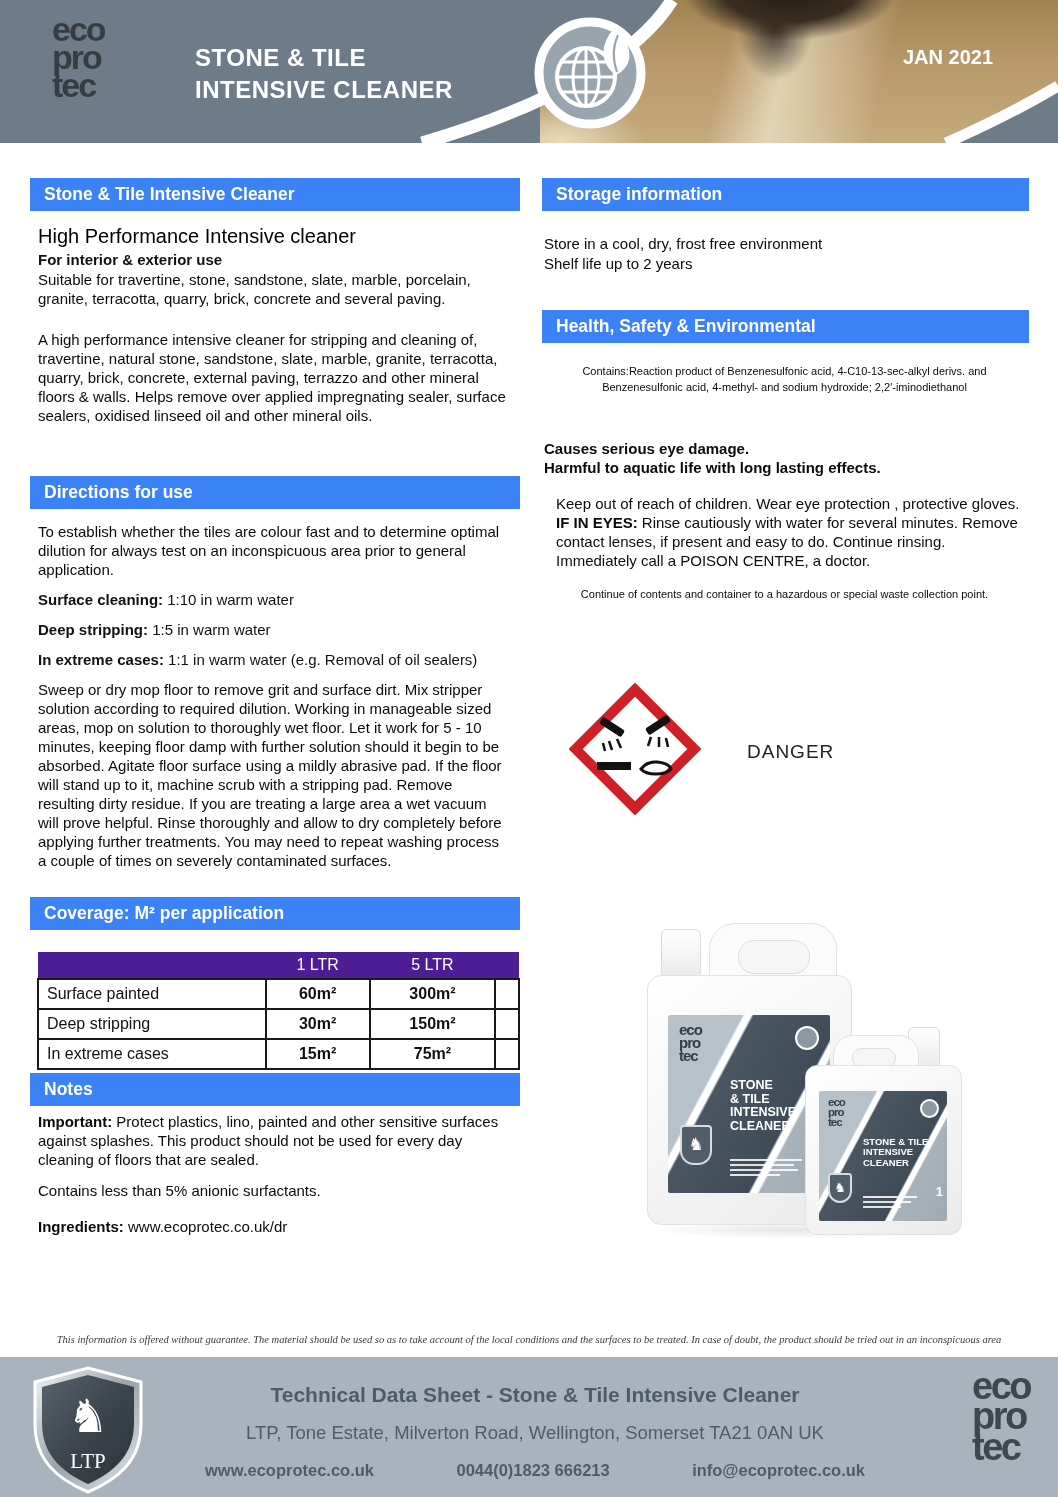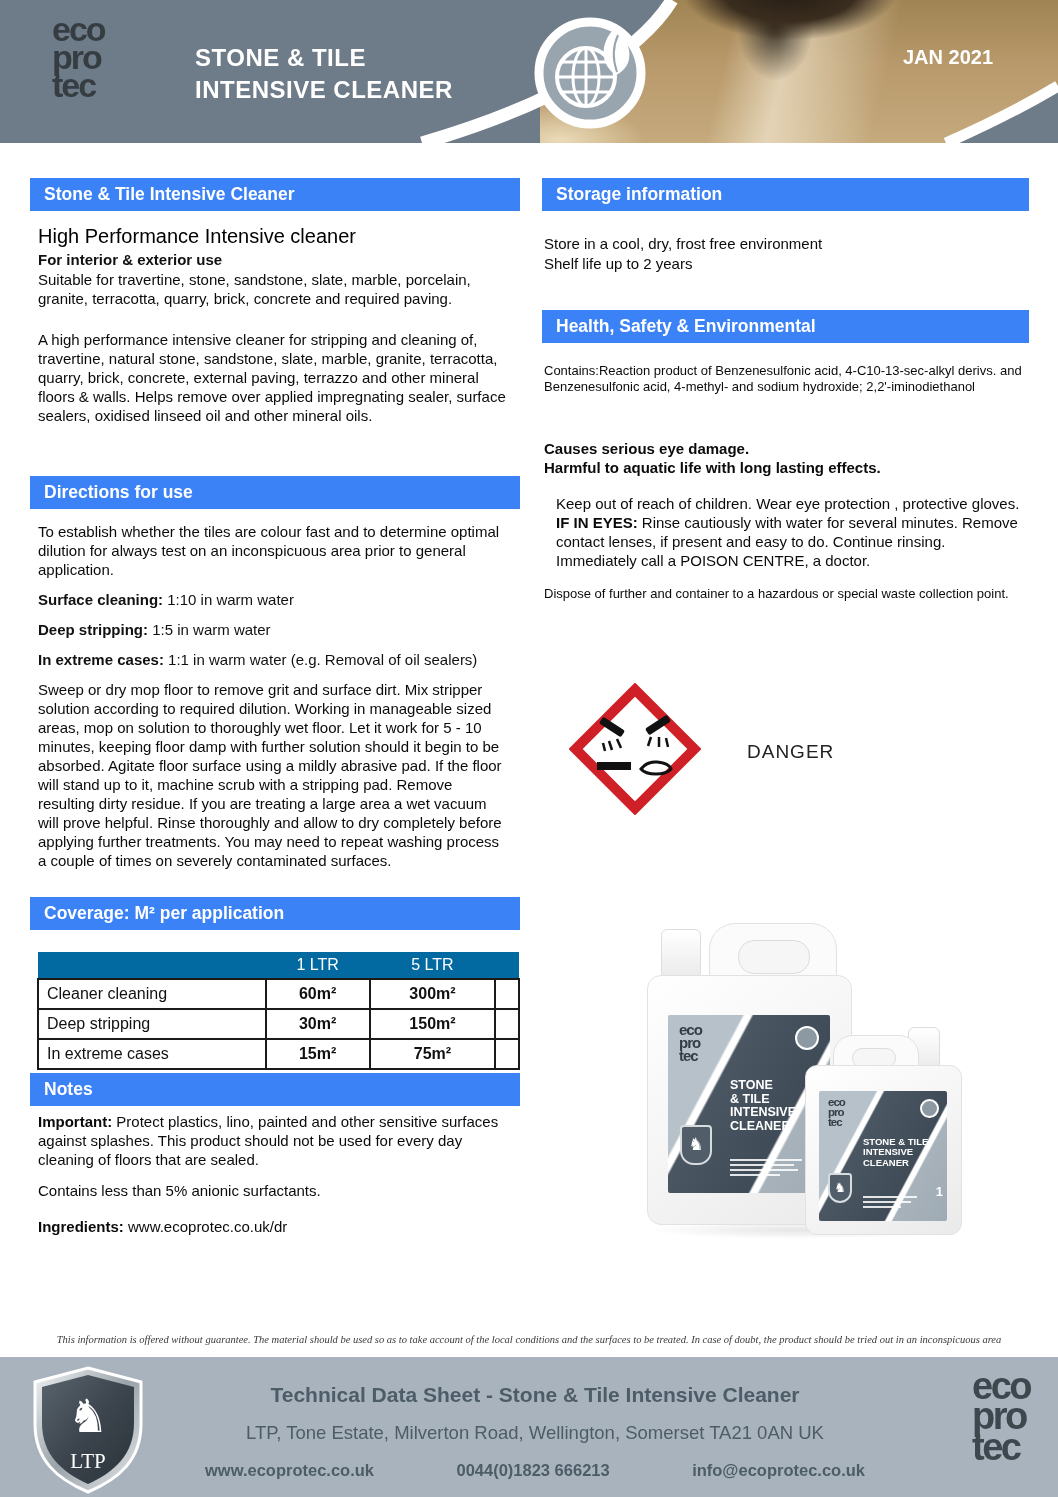--- a/index.html
+++ b/index.html
@@ -23,29 +23,29 @@
   .header-date{position:absolute;top:46px;left:903px;color:#fff;font-weight:bold;font-size:20px;}
 
   
   .col{position:absolute;top:178px;}
   .col-left{left:30px;width:490px;}
   .col-right{left:542px;width:487px;}
   .group{position:absolute;left:0;width:100%;}
   .bar{height:33px;background:#3b82f6;color:#fff;font-weight:bold;font-size:17.5px;
        line-height:33px;padding-left:14px;box-sizing:border-box;}
   .body{font-size:15px;line-height:19px;margin:0 12px 0 8px;color:#0b0b0b;}
-  .body-sm{font-size:13px;line-height:16px;margin:8px 4px 0 2px;color:#0b0b0b;}
+  .body-sm{font-size:11px;line-height:16px;margin:8px 4px 0 2px;color:#0b0b0b;text-align:center;}
   .h-big{font-size:20px;line-height:24px;margin:13px 0 2px 8px;color:#000;}
   .h-sub{font-size:15px;font-weight:bold;margin:0 0 1px 8px;line-height:19px;}
   .dilution{font-size:15px;line-height:19px;margin:11px 0 0 8px;}
   .dilution b{font-weight:bold;}
 
   
   table.coverage{border-collapse:collapse;margin:22px 0 0 7px;}
-  table.coverage th{background:#0369a1;color:#fff;font-weight:normal;font-size:16px;
+  table.coverage th{background:#4c1d95;color:#fff;font-weight:normal;font-size:16px;
        height:24px;border:0;text-align:center;}
   table.coverage td{border:2px solid #1a1a1a;height:26px;font-size:16px;background:#fff;}
   table.coverage td.lbl{padding-left:8px;text-align:left;}
   table.coverage td.val{text-align:center;font-weight:bold;}
   .w1{width:226px;} .w2{width:104px;} .w3{width:126px;} .w4{width:21px;}
 
   
   .danger-label{position:absolute;left:205px;top:58px;font-size:19px;letter-spacing:1px;color:#222;}
 
   
@@ -118,21 +118,21 @@
     </div>
     <div class="header-date">JAN 2021</div>
   </div>
 
   <div class="col col-left">
 
     <div class="group" style="top:0">
       <div class="bar">Stone &amp; Tile Intensive Cleaner</div>
       <div class="h-big">High Performance Intensive cleaner</div>
       <div class="h-sub">For interior &amp; exterior use</div>
-      <p class="body">Suitable for travertine, stone, sandstone, slate, marble, porcelain, granite, terracotta, quarry, brick, concrete and required paving.</p>
+      <p class="body">Suitable for travertine, stone, sandstone, slate, marble, porcelain, granite, terracotta, quarry, brick, concrete and several paving.</p>
       <p class="body" style="margin-top:22px">A high performance intensive cleaner for stripping and cleaning of, travertine, natural stone, sandstone, slate, marble, granite, terracotta, quarry, brick, concrete, external paving, terrazzo and other mineral floors &amp; walls. Helps remove over applied impregnating sealer, surface sealers, oxidised linseed oil and other mineral oils.</p>
     </div>
 
     <div class="group" style="top:298px">
       <div class="bar">Directions for use</div>
       <p class="body" style="margin-top:13px">To establish whether the tiles are colour fast and to determine optimal dilution for always test on an inconspicuous area prior to general application.</p>
       <p class="dilution"><b>Surface cleaning:</b><span> 1:10 in warm water</span></p>
       <p class="dilution"><b>Deep stripping:</b><span>  1:5 in warm water</span></p>
       <p class="dilution"><b>In extreme cases:</b><span> 1:1 in warm water (e.g. Removal of oil sealers)</span></p>
       <p class="body" style="margin-top:11px">Sweep or dry mop floor to remove grit and surface dirt. Mix stripper solution according to required dilution. Working in manageable sized areas, mop on solution to thoroughly wet floor. Let it work for 5 - 10 minutes, keeping floor damp with further solution should it begin to be absorbed. Agitate floor surface using a mildly abrasive pad. If the floor will stand up to it, machine scrub with a stripping pad. Remove resulting dirty residue. If you are treating a large area a wet vacuum will prove helpful. Rinse thoroughly and allow to dry completely before applying further treatments. You may need to repeat washing process a couple of times on severely contaminated surfaces.</p>
@@ -142,21 +142,21 @@
       <div class="bar">Coverage: M² per application</div>
       <table class="coverage">
         <tbody>
             <tr>
           <th class="w1"></th>
           <th class="w2">1 LTR</th>
           <th class="w3">5 LTR</th>
           <th class="w4"></th>
         </tr>
         <tr>
-          <td class="lbl w1">Cleaner cleaning</td>
+          <td class="lbl w1">Surface painted</td>
           <td class="val w2">60m²</td>
           <td class="val w3">300m²</td>
           <td class="w4"></td>
         </tr>
         <tr>
           <td class="lbl w1">Deep stripping</td>
           <td class="val w2">30m²</td>
           <td class="val w3">150m²</td>
           <td class="w4"></td>
         </tr>
@@ -184,21 +184,21 @@
       <div class="bar">Storage information</div>
       <p class="body" style="margin:23px 4px 0 2px">Store in a cool, dry, frost free environment</p>
       <p class="body" style="margin:1px 4px 0 2px">Shelf life up to 2 years</p>
     </div>
 
     <div class="group" style="top:132px">
       <div class="bar">Health, Safety &amp; Environmental</div>
       <p class="body-sm" style="margin-top:20px">Contains:Reaction product of Benzenesulfonic acid, 4-C10-13-sec-alkyl derivs. and Benzenesulfonic acid, 4-methyl- and sodium hydroxide; 2,2'-iminodiethanol</p>
       <p class="body" style="margin:44px 4px 0 2px;font-weight:bold"><span>Causes serious eye damage.</span><br><span>Harmful to aquatic life with long lasting effects.</span></p>
       <p class="body" style="margin:17px 4px 0 14px"><span>Keep out of reach of children. Wear eye protection , protective gloves.</span><br><b>IF IN EYES:</b><span> Rinse cautiously with water for several minutes. Remove contact lenses, if present and easy to do. Continue rinsing.  Immediately call a POISON CENTRE, a doctor.</span></p>
-      <p class="body-sm" style="margin-top:16px">Dispose of further and container to a hazardous or special waste collection point.</p>
+      <p class="body-sm" style="margin-top:16px">Continue of contents and container to a hazardous or special waste collection point.</p>
     </div>
 
     <div class="group" style="top:505px;height:140px">
       <svg width="132" height="132" viewBox="0 0 132 132" style="position:absolute;left:27px;top:0">
         <rect x="24" y="24" width="84" height="84" transform="rotate(45 66 66)" fill="#ffffff" stroke="#d02027" stroke-width="10"></rect>
         <g fill="#111111">
           <rect x="28" y="79" width="34" height="8"></rect>
           <rect x="30" y="40" width="26" height="8" rx="2" transform="rotate(33 43 44)"></rect>
           <path d="M40,58 l3,9 M48,56 l4,9 M34,60 l2,8" stroke="#111111" stroke-width="2.5" fill="none"></path>
           <rect x="76" y="38" width="26" height="8" rx="2" transform="rotate(-33 89 42)"></rect>

